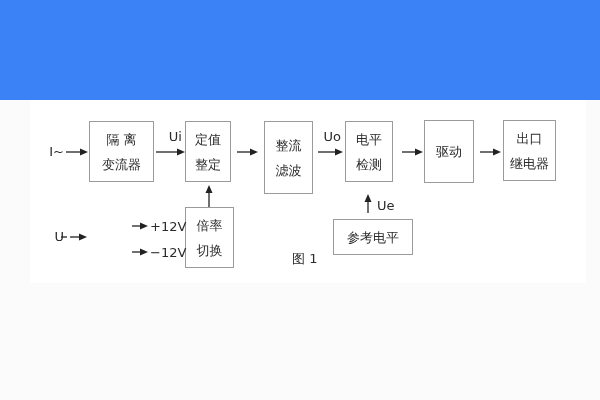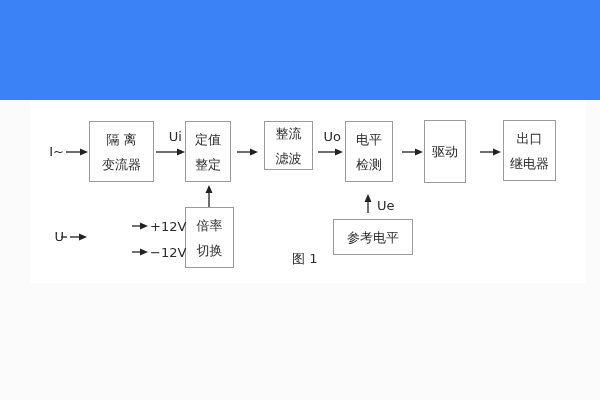--- a/index.html
+++ b/index.html
@@ -116,31 +116,31 @@
   <div class="box" style="left:89px;top:121px;width:65px;height:61px">
     <span>隔 离</span>
     <span>变流器</span>
   </div>
 
   <div class="box" style="left:185px;top:121px;width:46px;height:61px">
     <span>定值</span>
     <span>整定</span>
   </div>
 
-  <div class="box" style="left:264px;top:121px;width:49px;height:49px">
+  <div class="box" style="left:264px;top:121px;width:49px;height:73px">
     <span>整流</span>
     <span>滤波</span>
   </div>
 
   <div class="box" style="left:345px;top:121px;width:48px;height:61px">
     <span>电平</span>
     <span>检测</span>
   </div>
 
-  <div class="box single" style="left:424px;top:120px;width:42px;height:63px">
+  <div class="box single" style="left:424px;top:120px;width:50px;height:63px">
     <span>驱动</span>
   </div>
 
   <div class="box" style="left:503px;top:120px;width:53px;height:61px">
     <span>出口</span>
     <span>继电器</span>
   </div>
 
 
   <div class="box" style="left:185px;top:207px;width:49px;height:61px">

